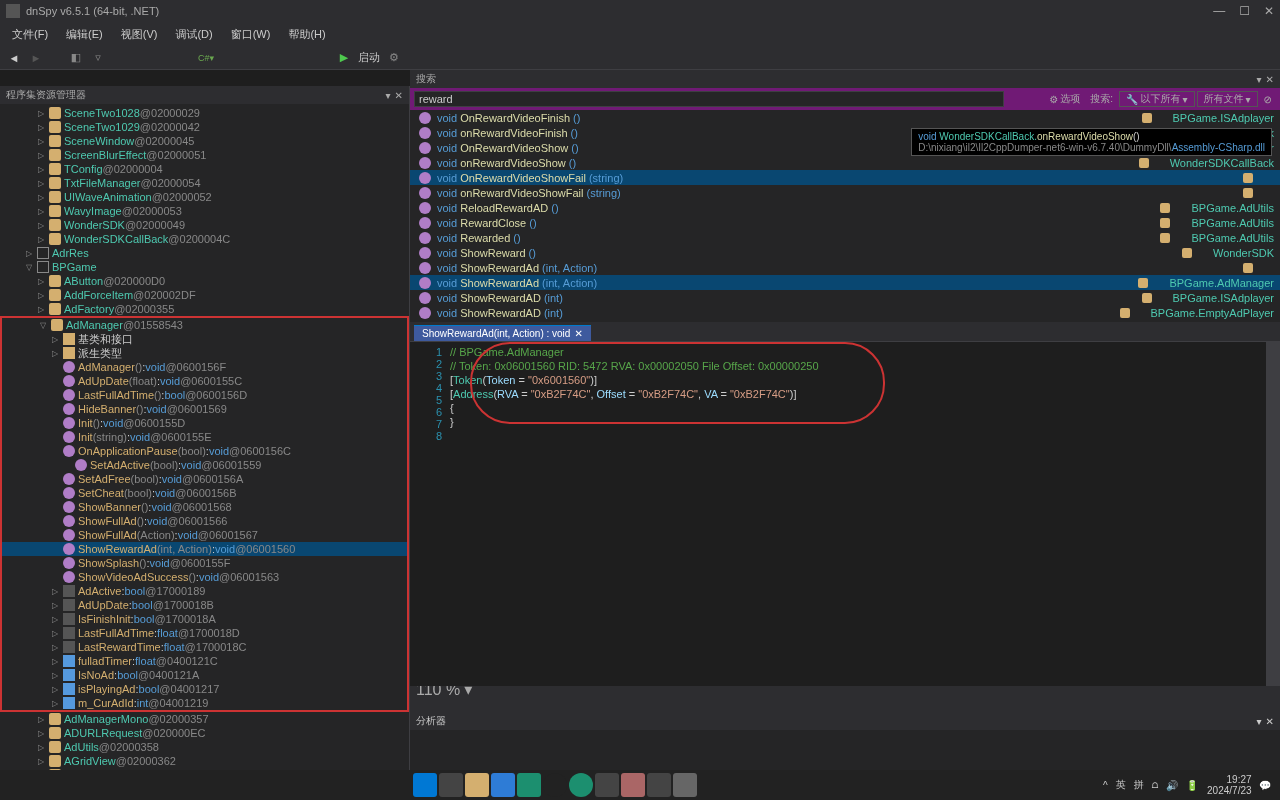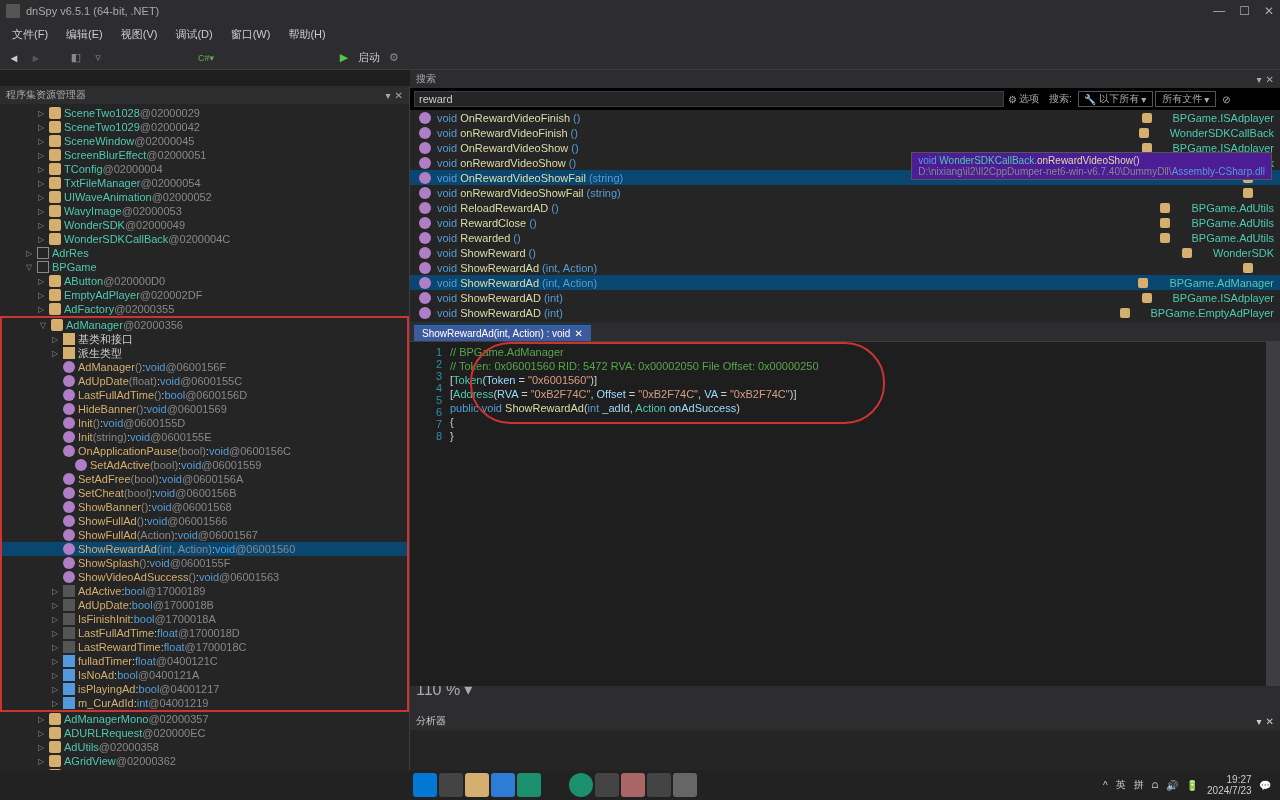--- a/index.html
+++ b/index.html
@@ -25,34 +25,34 @@
 .ic-class { background: #d4af6f; border-radius: 2px; }
 .ic-ns { border: 1px solid #888; }
 .ic-method { background: #b07dc7; border-radius: 50%; }
 .ic-folder { background: #d4af6f; }
 .ic-prop { background: #555; }
 .ic-field { background: #5599dd; }
 .tree-lbl { color: #4ec9b0; }
 .tree-addr { color: #888; }
 .tree-type { color: #569cd6; }
 .highlight-box { border: 2px solid #cc3333; }
-.search-bar { height: 22px; background: #000000; display: flex; align-items: center; padding: 0 4px; }
+.search-bar { height: 22px; background: #701a75; display: flex; align-items: center; padding: 0 4px; justify-content: space-between; }
 .search-input { flex: 1; background: #252526; border: 1px solid #3e3e42; color: #ccc; padding: 1px 4px; font-size: 11px; max-width: 590px; }
 .search-opts { display: flex; gap: 2px; font-size: 10px; color: #aaa; }
 .search-opt { padding: 0 4px; display: flex; align-items: center; gap: 2px; }
 .results { height: 212px; overflow-y: auto; background: #252526; }
 .result-row { display: flex; align-items: center; height: 15px; padding: 0 6px; cursor: pointer; }
 .result-row.sel { background: #094771; }
 .res-left { display: flex; align-items: center; gap: 3px; }
 .res-right { margin-left: auto; display: flex; align-items: center; gap: 18px; color: #888; }
 .kw-void { color: #569cd6; }
 .kw-method { color: #dcdcaa; }
 .kw-param { color: #569cd6; }
 .kw-ns { color: #4ec9b0; }
-.tooltip-box { position: absolute; right: 8px; top: 152px; background: #4c1d95; border: 1px solid #555; padding: 2px 6px; font-size: 10px; z-index: 100; }
+.tooltip-box { position: absolute; right: 8px; top: 128px; background: #000000; border: 1px solid #555; padding: 2px 6px; font-size: 10px; z-index: 100; }
 .tab-bar { height: 20px; background: #2d2d30; display: flex; align-items: flex-end; padding: 0 4px; border-bottom: 1px solid #3e3e42; }
 .tab { background: #1e1e1e; padding: 2px 8px; font-size: 10px; display: flex; align-items: center; gap: 4px; border-top: 1px solid #007acc; }
 .code-area { flex: 1; background: #1e1e1e; position: relative; display: flex; font-family: Consolas, monospace; font-size: 11px; }
 .gutter { width: 40px; background: #1e1e1e; text-align: right; padding: 4px 8px 0 0; color: #2b91af; }
 .code-content { flex: 1; padding: 4px 0; position: relative; }
 .code-line { height: 14px; white-space: pre; }
 .code-circle { position: absolute; left: 20px; top: 0px; width: 415px; height: 82px; border: 2px solid #cc3333; border-radius: 40px; pointer-events: none; }
 .c-comment { color: #57a64a; }
 .c-attr { color: #4ec9b0; }
 .c-kw { color: #569cd6; }
@@ -186,35 +186,35 @@
         </div>
         <div class="tree-row" style="padding-left: 36px;">
           <span class="exp">▷</span>
           <span class="ic ic-class"></span>
           <span class="tree-lbl">AButton</span> 
           <span class="tree-addr">@020000D0</span>
         </div>
         <div class="tree-row" style="padding-left: 36px;">
           <span class="exp">▷</span>
           <span class="ic ic-class"></span>
-          <span class="tree-lbl">EmptyAdPlayer</span> 
+          <span class="tree-lbl">AddForceItem</span> 
           <span class="tree-addr">@020002DF</span>
         </div>
         <div class="tree-row" style="padding-left: 36px;">
           <span class="exp">▷</span>
           <span class="ic ic-class"></span>
           <span class="tree-lbl">AdFactory</span> 
           <span class="tree-addr">@02000355</span>
         </div>
         <div class="highlight-box">
           <div class="tree-row" style="padding-left: 36px;">
             <span class="exp">▽</span>
             <span class="ic ic-class"></span>
             <span class="tree-lbl">AdManager</span> 
-            <span class="tree-addr">@02000356</span>
+            <span class="tree-addr">@01558543</span>
           </div>
           <div class="tree-row" style="padding-left: 48px;">
             <span class="exp">▷</span>
             <span class="ic ic-folder"></span>
             <span style="color:#ccc">基类和接口</span>
           </div>
           <div class="tree-row" style="padding-left: 48px;">
             <span class="exp">▷</span>
             <span class="ic ic-folder"></span>
             <span style="color:#ccc">派生类型</span>
@@ -506,21 +506,20 @@
           <div>6</div>
           <div>7</div>
           <div>8</div>
       </div>
       <div class="code-content">
         <div class="code-circle"></div>
         <div class="code-line"><span class="c-comment">// BPGame.AdManager</span></div>
         <div class="code-line"><span class="c-comment">// Token: 0x06001560 RID: 5472 RVA: 0x00002050 File Offset: 0x00000250</span></div>
         <div class="code-line"><span>[</span><span class="c-attr">Token</span><span>(</span><span class="c-param">Token </span><span>= </span><span class="c-str">"0x6001560"</span><span>)]</span></div>
         <div class="code-line"><span>[</span><span class="c-attr">Address</span><span>(</span><span class="c-param">RVA </span><span>= </span><span class="c-str">"0xB2F74C"</span><span>, </span><span class="c-param">Offset </span><span>= </span><span class="c-str">"0xB2F74C"</span><span>, </span><span class="c-param">VA </span><span>= </span><span class="c-str">"0xB2F74C"</span><span>)]</span></div>
-        <div class="code-line"><span class="c-kw">public void </span><span class="c-method">ShowRewardAd</span><span>(</span><span class="c-kw">int </span><span class="c-param">_adId</span><span>, </span><span class="c-type">Action </span><span class="c-param">onAdSuccess</span><span>)</span></div>
         <div class="code-line"><span>{</span></div>
         <div class="code-line"><span>}</span></div>
       </div>
       <div style="width:14px;background:#3e3e42"></div>
     </div>
 
     <div class="zoom-bar">
       <span>110 %</span>
       <span style="margin-left:4px">▾</span>
     </div>

